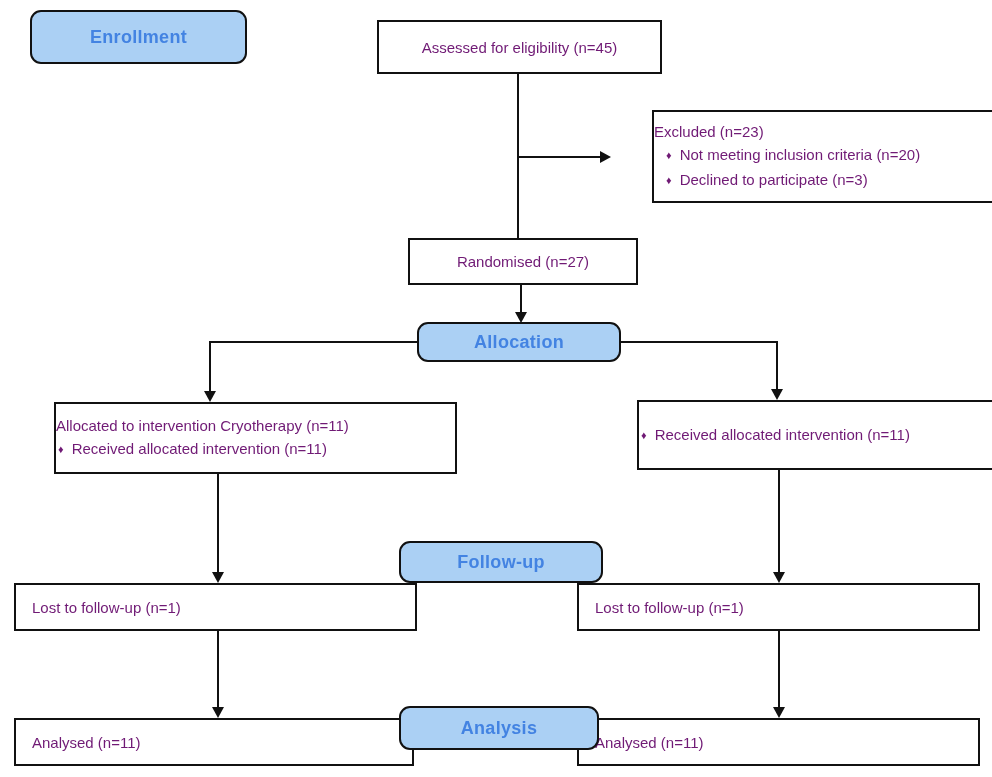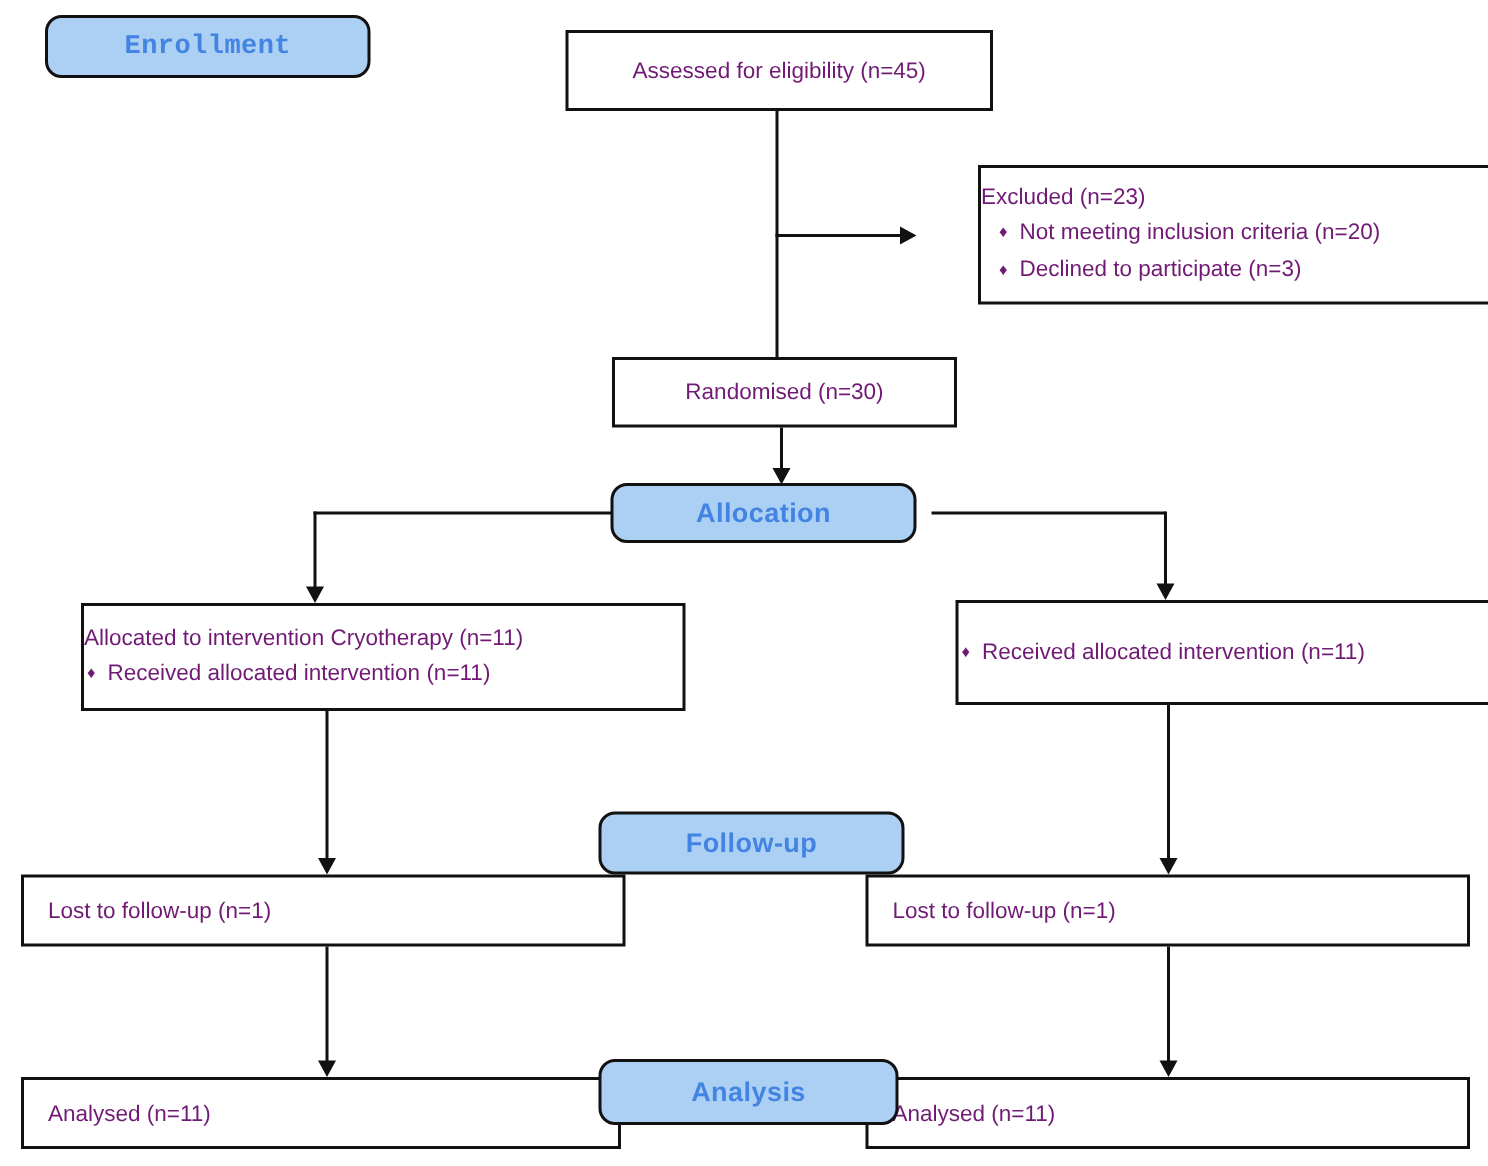--- a/index.html
+++ b/index.html
@@ -85,22 +85,22 @@
   }
   .arrow-right {
     position: absolute;
     width: 0; height: 0;
     border-top: 6px solid transparent;
     border-bottom: 6px solid transparent;
     border-left: 11px solid #111111;
     z-index: 2;
   }
   
-  #stage-enrollment { left: 30px;  top: 10px;  width: 217px; height: 42px; font-family: Liberation Mono, monospace; }
-  #stage-allocation { left: 407px; top: 322px; width: 204px; height: 40px; }
+  #stage-enrollment { left: 30px;  top: 10px;  width: 217px; height: 54px; }
+  #stage-allocation { left: 417px; top: 322px; width: 204px; height: 40px; }
   #stage-followup   { left: 399px; top: 541px; width: 204px; height: 42px; }
   #stage-analysis   { left: 399px; top: 674px; width: 200px; height: 44px; margin-top: 32px; }
 
   #box-assessed   { left: 377px; top: 20px;  width: 285px; height: 54px; }
   #box-excluded   { left: 612px; top: 110px; width: 348px; height: 93px; }
   #box-randomised { left: 408px; top: 238px; width: 230px; height: 47px; }
   #box-alloc-left  { left: 14px;  top: 402px; width: 403px; height: 72px; }
   #box-alloc-right { left: 597px; top: 400px; width: 383px; height: 70px; }
   #box-lost-left   { left: 14px;  top: 583px; width: 403px; height: 48px; padding-left: 16px; }
   #box-lost-right  { left: 577px; top: 583px; width: 403px; height: 48px; padding-left: 16px; }
@@ -168,21 +168,21 @@
       <span class="bullet-glyph">♦</span>
       <span>Not meeting inclusion criteria (n=20)</span>
     </div>
     <div class="bullet-row">
       <span class="bullet-glyph">♦</span>
       <span>Declined to participate (n=3)</span>
     </div>
   </div>
 
   <div class="box center" id="box-randomised">
-    <span>Randomised (n=30)</span>
+    <span>Randomised (n=27)</span>
   </div>
 
   <div class="box leftalign" id="box-alloc-left">
     <div class="box-title">Allocated to intervention Cryotherapy (n=11)</div>
     <div class="bullet-row" style="padding-left:2px;">
       <span class="bullet-glyph">♦</span>
       <span>Received allocated intervention (n=11)</span>
     </div>
   </div>
 

